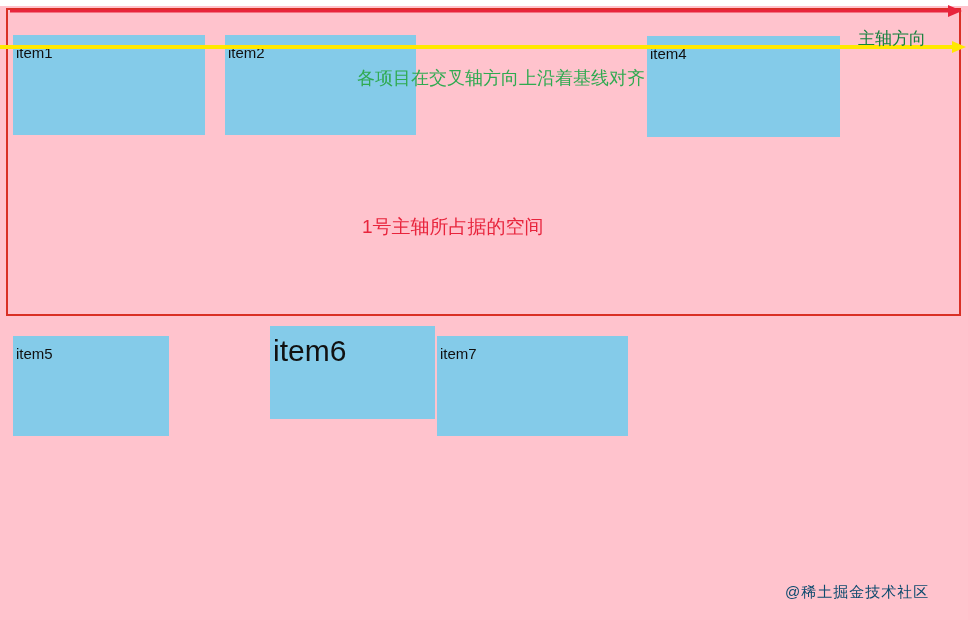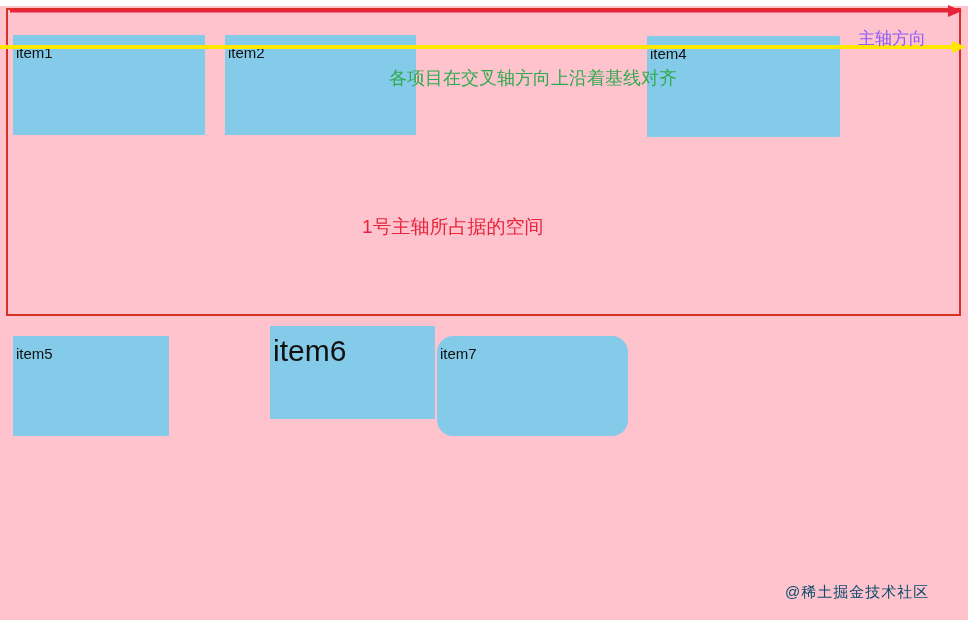--- a/index.html
+++ b/index.html
@@ -49,21 +49,21 @@
 
   
   #item1 { left: 13px;  top: 29px; width: 192px; height: 100px; }
   #item2 { left: 225px; top: 29px; width: 191px; height: 100px; }
   #item3 { left: 437px; top: 19px; width: 191px; height: 103px; }
   #item4 { left: 647px; top: 30px; width: 193px; height: 101px; }
 
   
   #item5 { left: 13px;  top: 330px; width: 156px; height: 100px; }
   #item6 { left: 225px; top: 320px; width: 165px; height: 93px; margin-left: 45px; }
-  #item7 { left: 437px; top: 330px; width: 191px; height: 100px; border-radius: 16px; }
+  #item7 { left: 437px; top: 330px; width: 191px; height: 100px; }
 
   
   #line1-box {
     position: absolute;
     left: 6px;
     top: 8px;
     width: 955px;
     height: 308px;
     border: 2px solid #d93025;
     box-sizing: border-box;
@@ -91,28 +91,27 @@
   
   .annotation {
     position: absolute;
     white-space: nowrap;
     line-height: 1;
   }
   #main-axis-label {
     left: 858px;
     top: 30px;
     font-size: 17px;
-    color: #8b5cf6;
+    color: #15803d;
   }
   #baseline-note {
     left: 357px;
     top: 69px;
     font-size: 18px;
     color: #2faa50;
-    margin-left: 32px;
   }
   #line-space-label {
     left: 362px;
     top: 211px;
     font-size: 19px;
     color: #e8243c;
     text-align: right;
   }
   #watermark {
     left: 785px;

